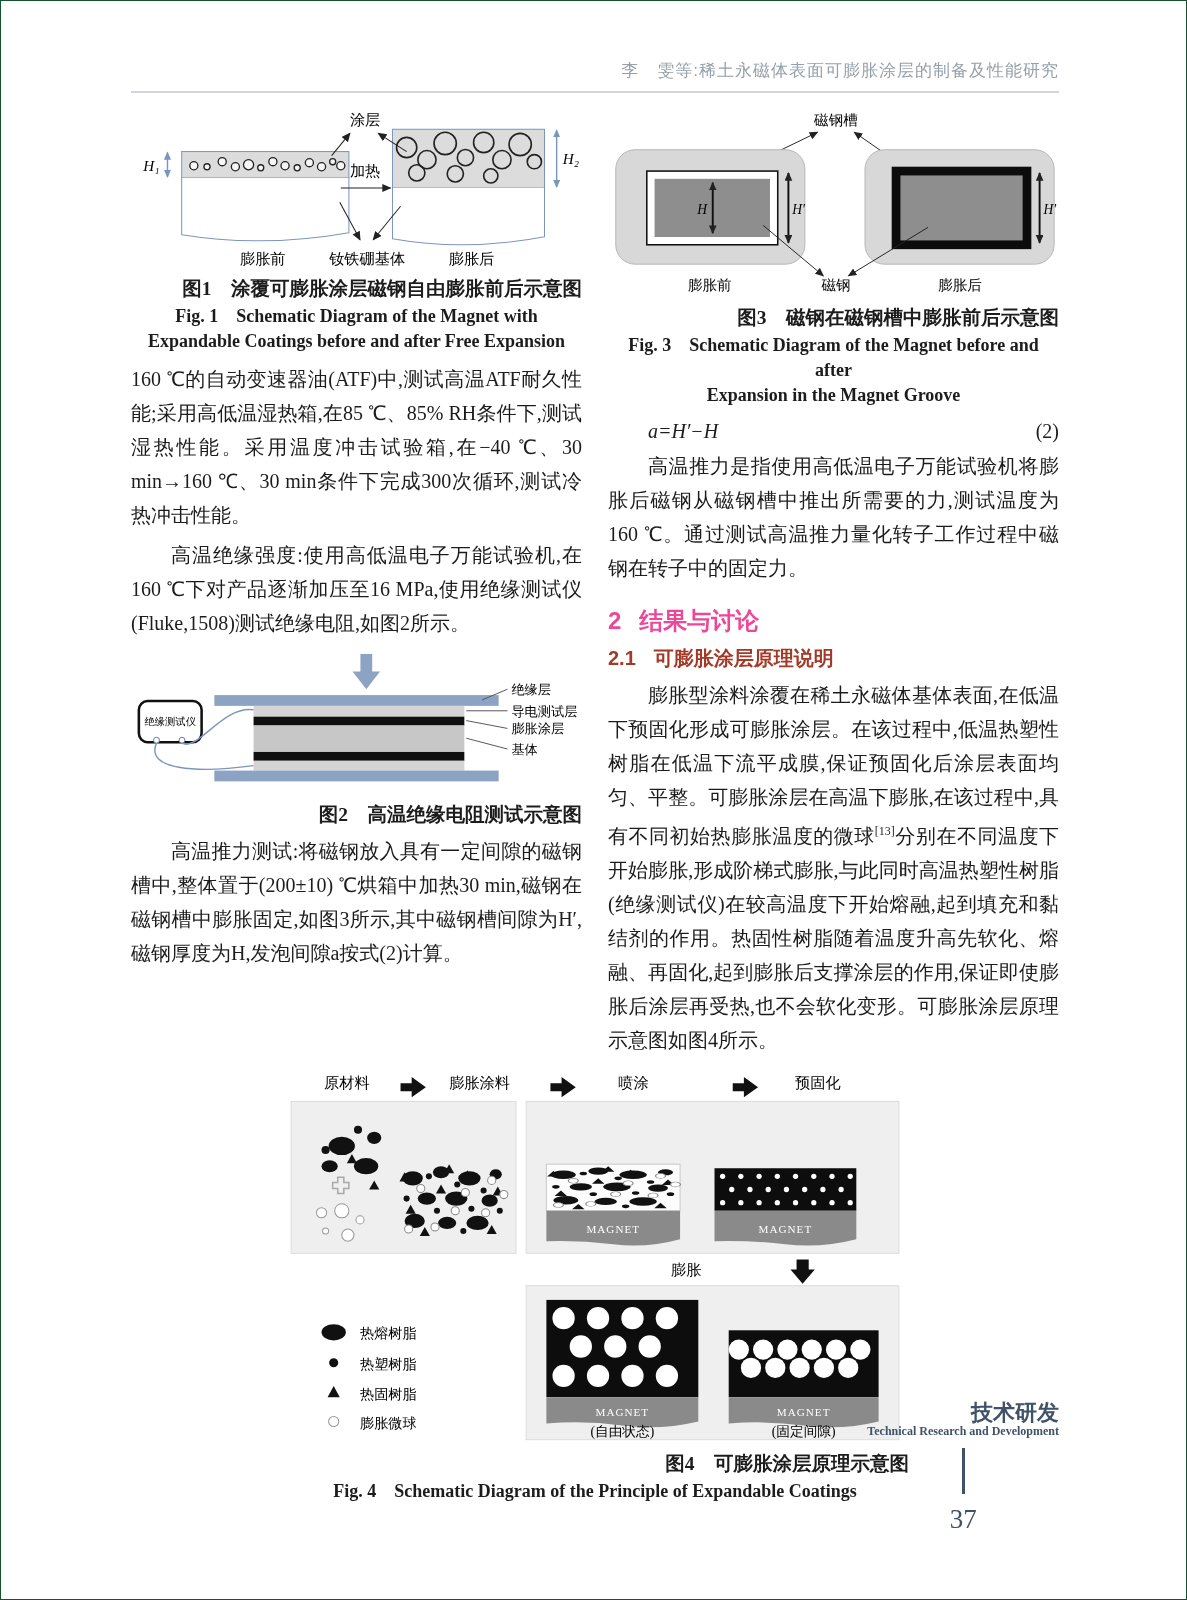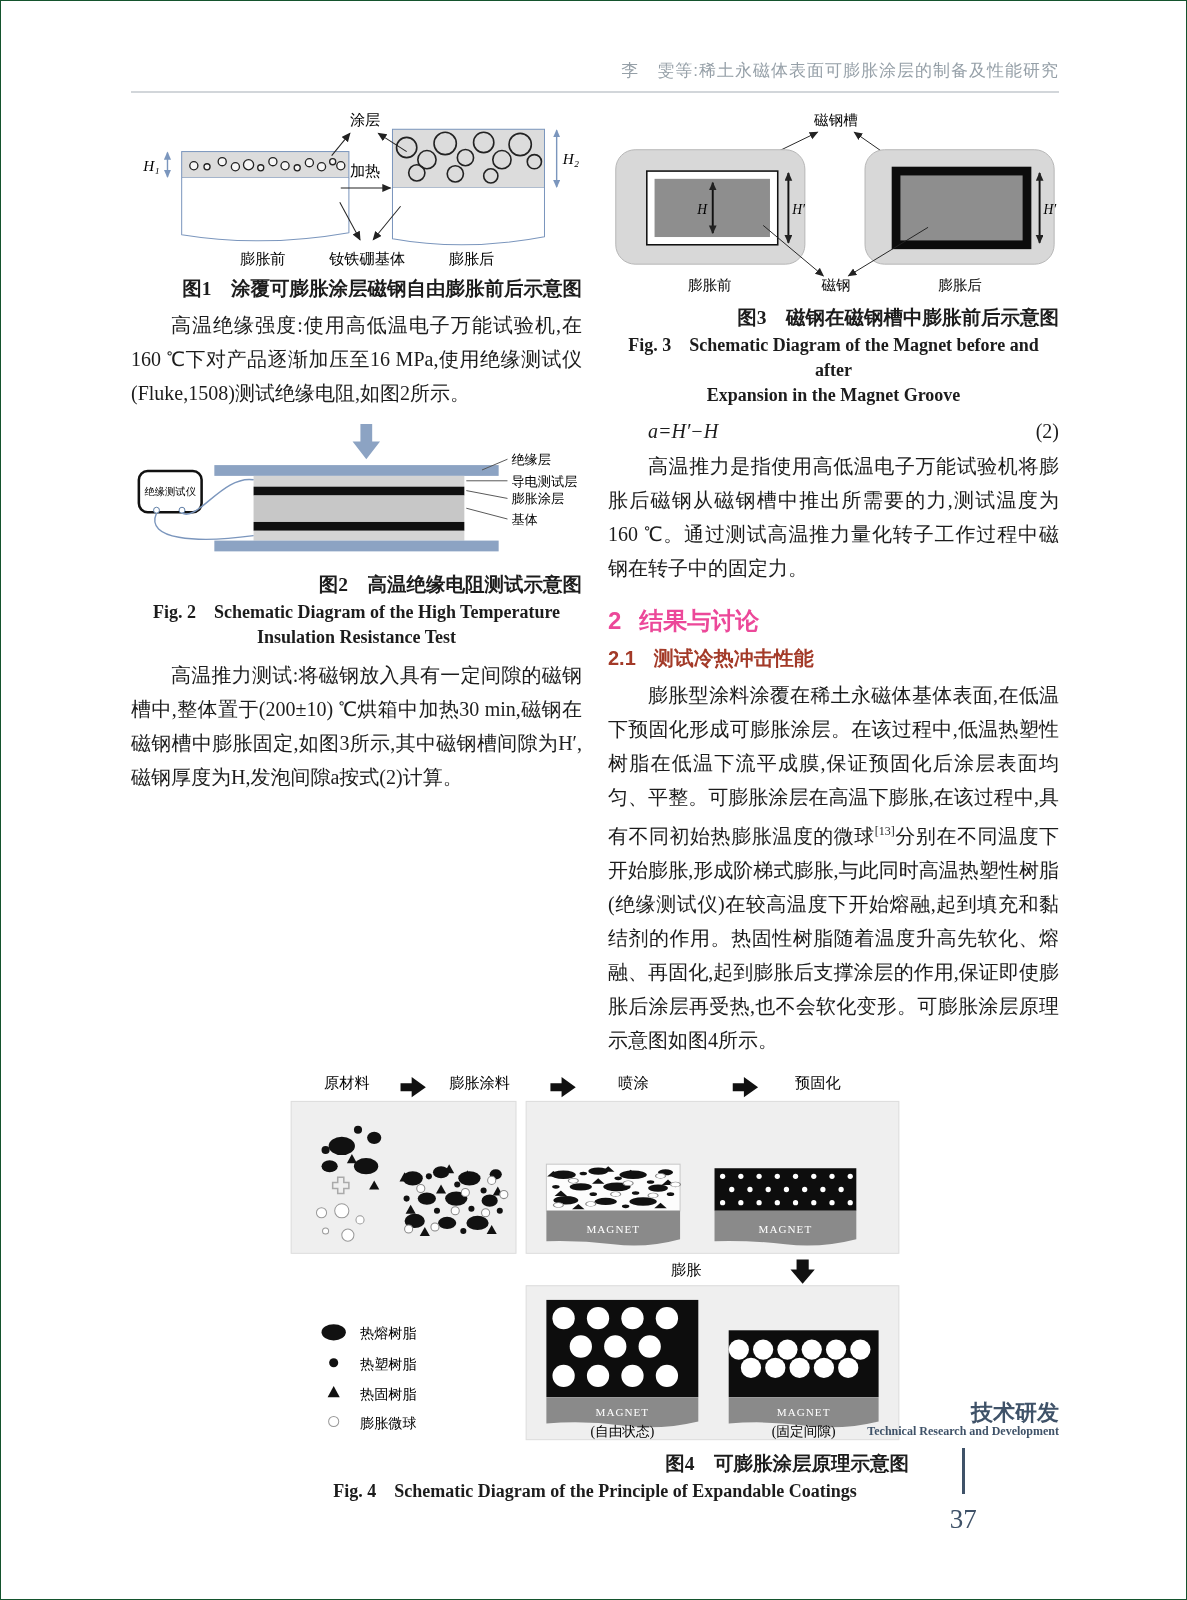--- a/index.html
+++ b/index.html
@@ -140,21 +140,26 @@
           <text x="231" y="66" font-size="15" text-anchor="middle">加热</text>
           <line x1="207" y1="78" x2="256" y2="78" stroke="#222" marker-end="url(#mk)"></line>
           <line x1="206" y1="92" x2="226" y2="129" stroke="#222" marker-end="url(#mk)"></line>
           <line x1="266" y1="96" x2="239" y2="129" stroke="#222" marker-end="url(#mk)"></line>
           <text x="130" y="153" font-size="15" text-anchor="middle">膨胀前</text>
           <text x="233" y="153" font-size="15" text-anchor="middle">钕铁硼基体</text>
           <text x="336" y="153" font-size="15" text-anchor="middle">膨胀后</text>
         </svg>
 
         <div class="cap-zh">图1　涂覆可膨胀涂层磁钢自由膨胀前后示意图</div>
-
+        <div class="cap-en">
+          <span>Fig. 1　Schematic Diagram of the Magnet with</span><br>
+          <span>Expandable Coatings before and after Free Expansion</span>
+        </div>
+
+        <p class="body">160 ℃的自动变速器油(ATF)中,测试高温ATF耐久性能;采用高低温湿热箱,在85 ℃、85% RH条件下,测试湿热性能。采用温度冲击试验箱,在−40 ℃、30 min→160 ℃、30 min条件下完成300次循环,测试冷热冲击性能。</p>
         <p class="body indent">高温绝缘强度:使用高低温电子万能试验机,在160 ℃下对产品逐渐加压至16 MPa,使用绝缘测试仪(Fluke,1508)测试绝缘电阻,如图2所示。</p>
 
         <svg class="figure" viewBox="0 0 460 148" style="margin-top:10px">
           <path d="M234,4h12v18h8L240,40 226,22h8Z" fill="#8ca3c3"></path>
           <rect x="85" y="46" width="290" height="11" fill="#8ca3c3"></rect>
           <rect x="125" y="57" width="215" height="11" fill="#d4d4d4"></rect>
           <rect x="125" y="68" width="215" height="9" fill="#101010"></rect>
           <rect x="125" y="77" width="215" height="27" fill="#c7c7c7"></rect>
           <rect x="125" y="104" width="215" height="9" fill="#101010"></rect>
           <rect x="125" y="113" width="215" height="10" fill="#d4d4d4"></rect>
@@ -171,24 +176,20 @@
           <line x1="342" y1="62" x2="384" y2="62" stroke="#555"></line>
           <line x1="342" y1="72" x2="384" y2="80" stroke="#555"></line>
           <line x1="342" y1="90" x2="384" y2="101" stroke="#555"></line>
           <text x="388" y="45" font-size="13.5">绝缘层</text>
           <text x="388" y="67" font-size="13.5">导电测试层</text>
           <text x="388" y="85" font-size="13.5">膨胀涂层</text>
           <text x="388" y="106" font-size="13.5">基体</text>
         </svg>
 
         <div class="cap-zh">图2　高温绝缘电阻测试示意图</div>
-        <div class="cap-en">
-          <span>Fig. 2　Schematic Diagram of the High Temperature</span><br>
-          <span>Insulation Resistance Test</span>
-        </div>
 
         <p class="body indent">高温推力测试:将磁钢放入具有一定间隙的磁钢槽中,整体置于(200±10) ℃烘箱中加热30 min,磁钢在磁钢槽中膨胀固定,如图3所示,其中磁钢槽间隙为H′,磁钢厚度为H,发泡间隙a按式(2)计算。</p>
       </div>
 
       <div class="col">
 
         <svg class="figure" viewBox="0 0 465 195">
           <text x="235" y="16" font-size="15" text-anchor="middle">磁钢槽</text>
           <line x1="150" y1="56" x2="216" y2="24" stroke="#222" marker-end="url(#mk)"></line>
           <line x1="300" y1="56" x2="254" y2="24" stroke="#222" marker-end="url(#mk)"></line>
@@ -223,21 +224,21 @@
           <span class="eq-body">a=H′−H</span>
           <span>(2)</span>
         </div>
 
         <p class="body indent">高温推力是指使用高低温电子万能试验机将膨胀后磁钢从磁钢槽中推出所需要的力,测试温度为160 ℃。通过测试高温推力量化转子工作过程中磁钢在转子中的固定力。</p>
 
         <h2 class="sec">
           <span class="num">2</span><span>结果与讨论</span>
         </h2>
         <h3 class="sec">
-          <span class="num">2.1</span><span>测试冷热冲击性能</span>
+          <span class="num">2.1</span><span>可膨胀涂层原理说明</span>
         </h3>
 
         <p class="body indent"><span>膨胀型涂料涂覆在稀土永磁体基体表面,在低温下预固化形成可膨胀涂层。在该过程中,低温热塑性树脂在低温下流平成膜,保证预固化后涂层表面均匀、平整。可膨胀涂层在高温下膨胀,在该过程中,具有不同初始热膨胀温度的微球</span><sup class="ref">[13]</sup><span>分别在不同温度下开始膨胀,形成阶梯式膨胀,与此同时高温热塑性树脂(绝缘测试仪)在较高温度下开始熔融,起到填充和黏结剂的作用。热固性树脂随着温度升高先软化、熔融、再固化,起到膨胀后支撑涂层的作用,保证即使膨胀后涂层再受热,也不会软化变形。可膨胀涂层原理示意图如图4所示。</span></p>
       </div>
     </div>
 
     <div class="fig4-wrap">
       <svg class="figure" viewBox="0 0 620 368">
 
         <text x="65" y="17" font-size="15" text-anchor="middle">原材料</text>

